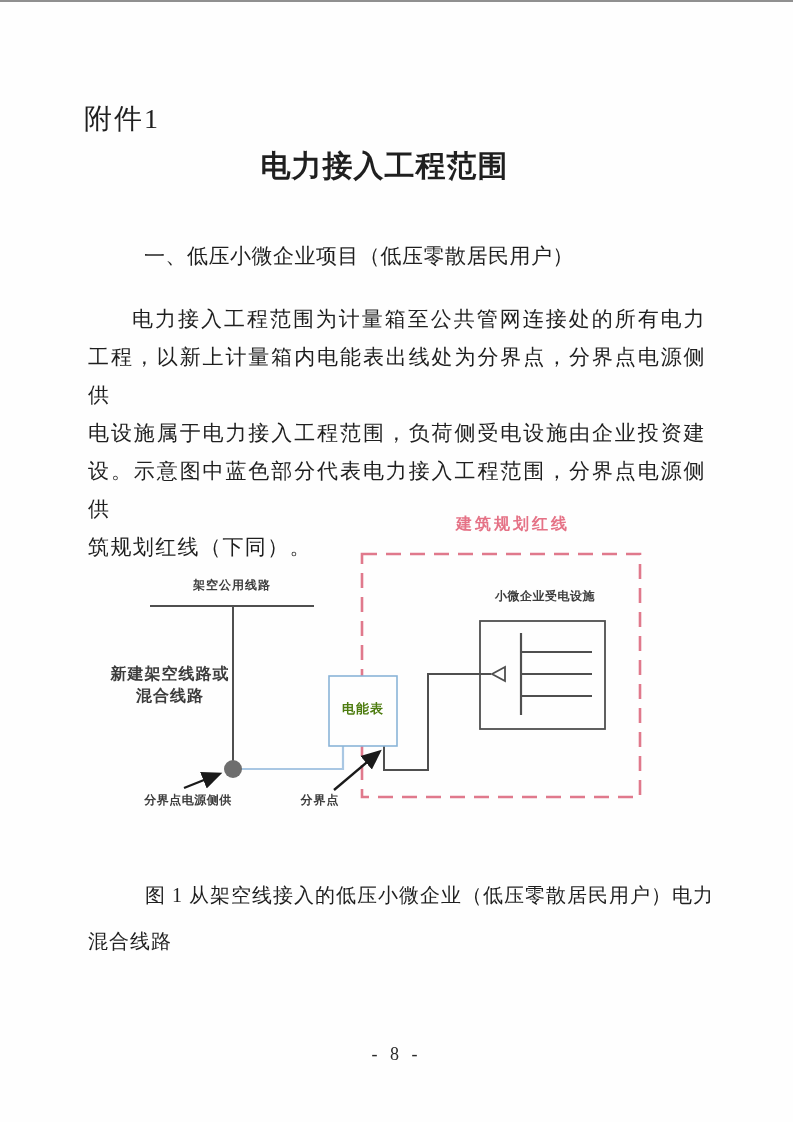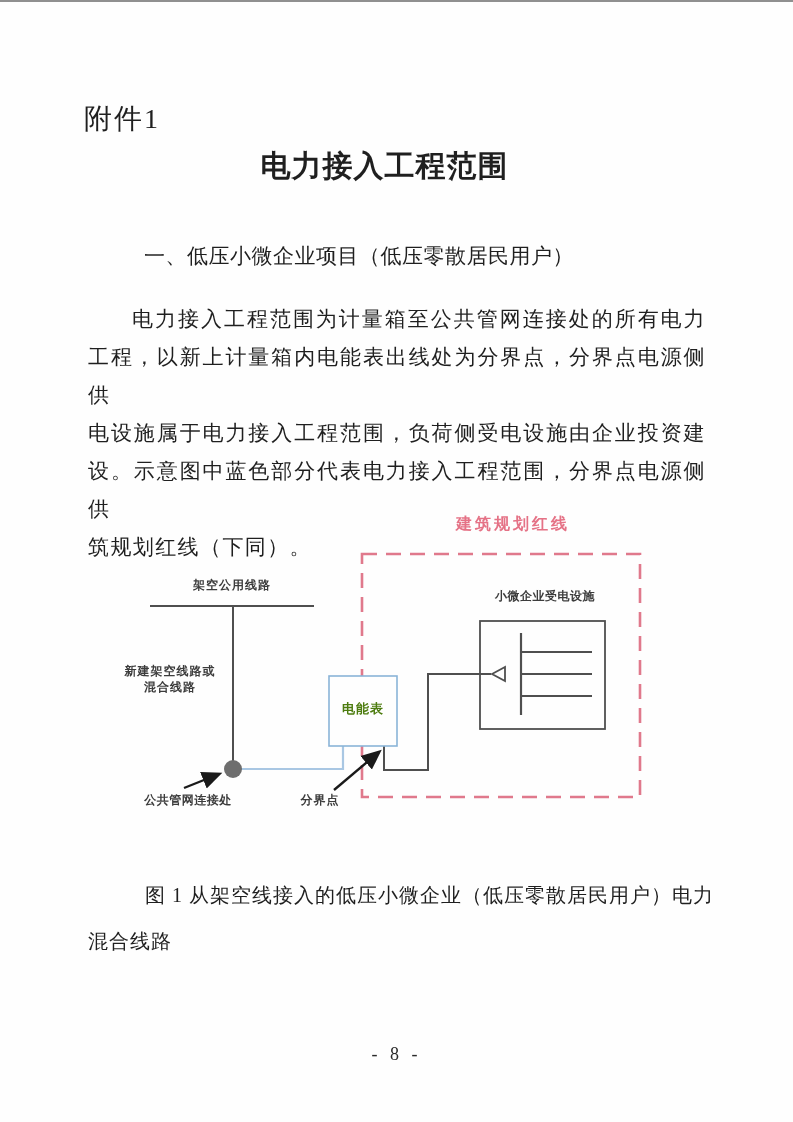--- a/index.html
+++ b/index.html
@@ -36,21 +36,21 @@
   .dlabel {
     position:absolute;
     font-family:"Liberation Sans","DejaVu Sans",sans-serif;
     font-weight:bold; color:#3c3c3c; text-align:center; line-height:1.35;
   }
   .red-line-label {
     left:438px; top:11px; width:150px;
     font-size:16px; letter-spacing:3px; color:#e57286;
   }
   .overhead-label   { left:162px; top:76px;  width:140px; font-size:12px; letter-spacing:1px;font-family:Liberation Mono, monospace; }
-  .newline-label    { left:106px; top:161px; width:128px; font-size:12px; letter-spacing:1px; }
+  .newline-label    { left:106px; top:161px; width:128px; font-size:16px; letter-spacing:1px; }
   .facility-label   { left:483px; top:86px;  width:124px; font-size:12px; letter-spacing:0.5px; }
   .meter-label      { left:330px; top:198px; width:66px;  font-size:13px; color:#4d7c0f; letter-spacing:1px; }
   .connection-label { left:126px; top:290px; width:124px; font-size:12px; letter-spacing:0.5px; }
   .boundary-label   { left:284px; top:290px; width:72px;  font-size:12px; letter-spacing:1px; }
 
   .figure-caption { left:88px; top:870px; width:630px; font-size:20px; line-height:46px; letter-spacing:1px; }
   .caption-line1 { padding-left:57px; }
   .page-number {
     left:0; top:1042px; width:793px; text-align:center;
     font-size:18px; letter-spacing:4px; color:#2a2a2a;
@@ -117,21 +117,21 @@
 
     <div class="dlabel newline-label">
       <div>新建架空线路或</div>
       <div>混合线路</div>
     </div>
 
     <div class="dlabel facility-label">小微企业受电设施</div>
 
     <div class="dlabel meter-label">电能表</div>
 
-    <div class="dlabel connection-label">公共管网连接处</div>
+    <div class="dlabel connection-label">分界点电源侧供</div>
 
     <div class="dlabel boundary-label">分界点</div>
   </div>
 
   <div class="abs figure-caption">
     <div class="caption-line1">图 1 从架空线接入的低压小微企业（低压零散居民用户）电力</div>
     <div class="caption-line2">混合线路</div>
   </div>
 
   <div class="abs page-number">- 8 -</div>

